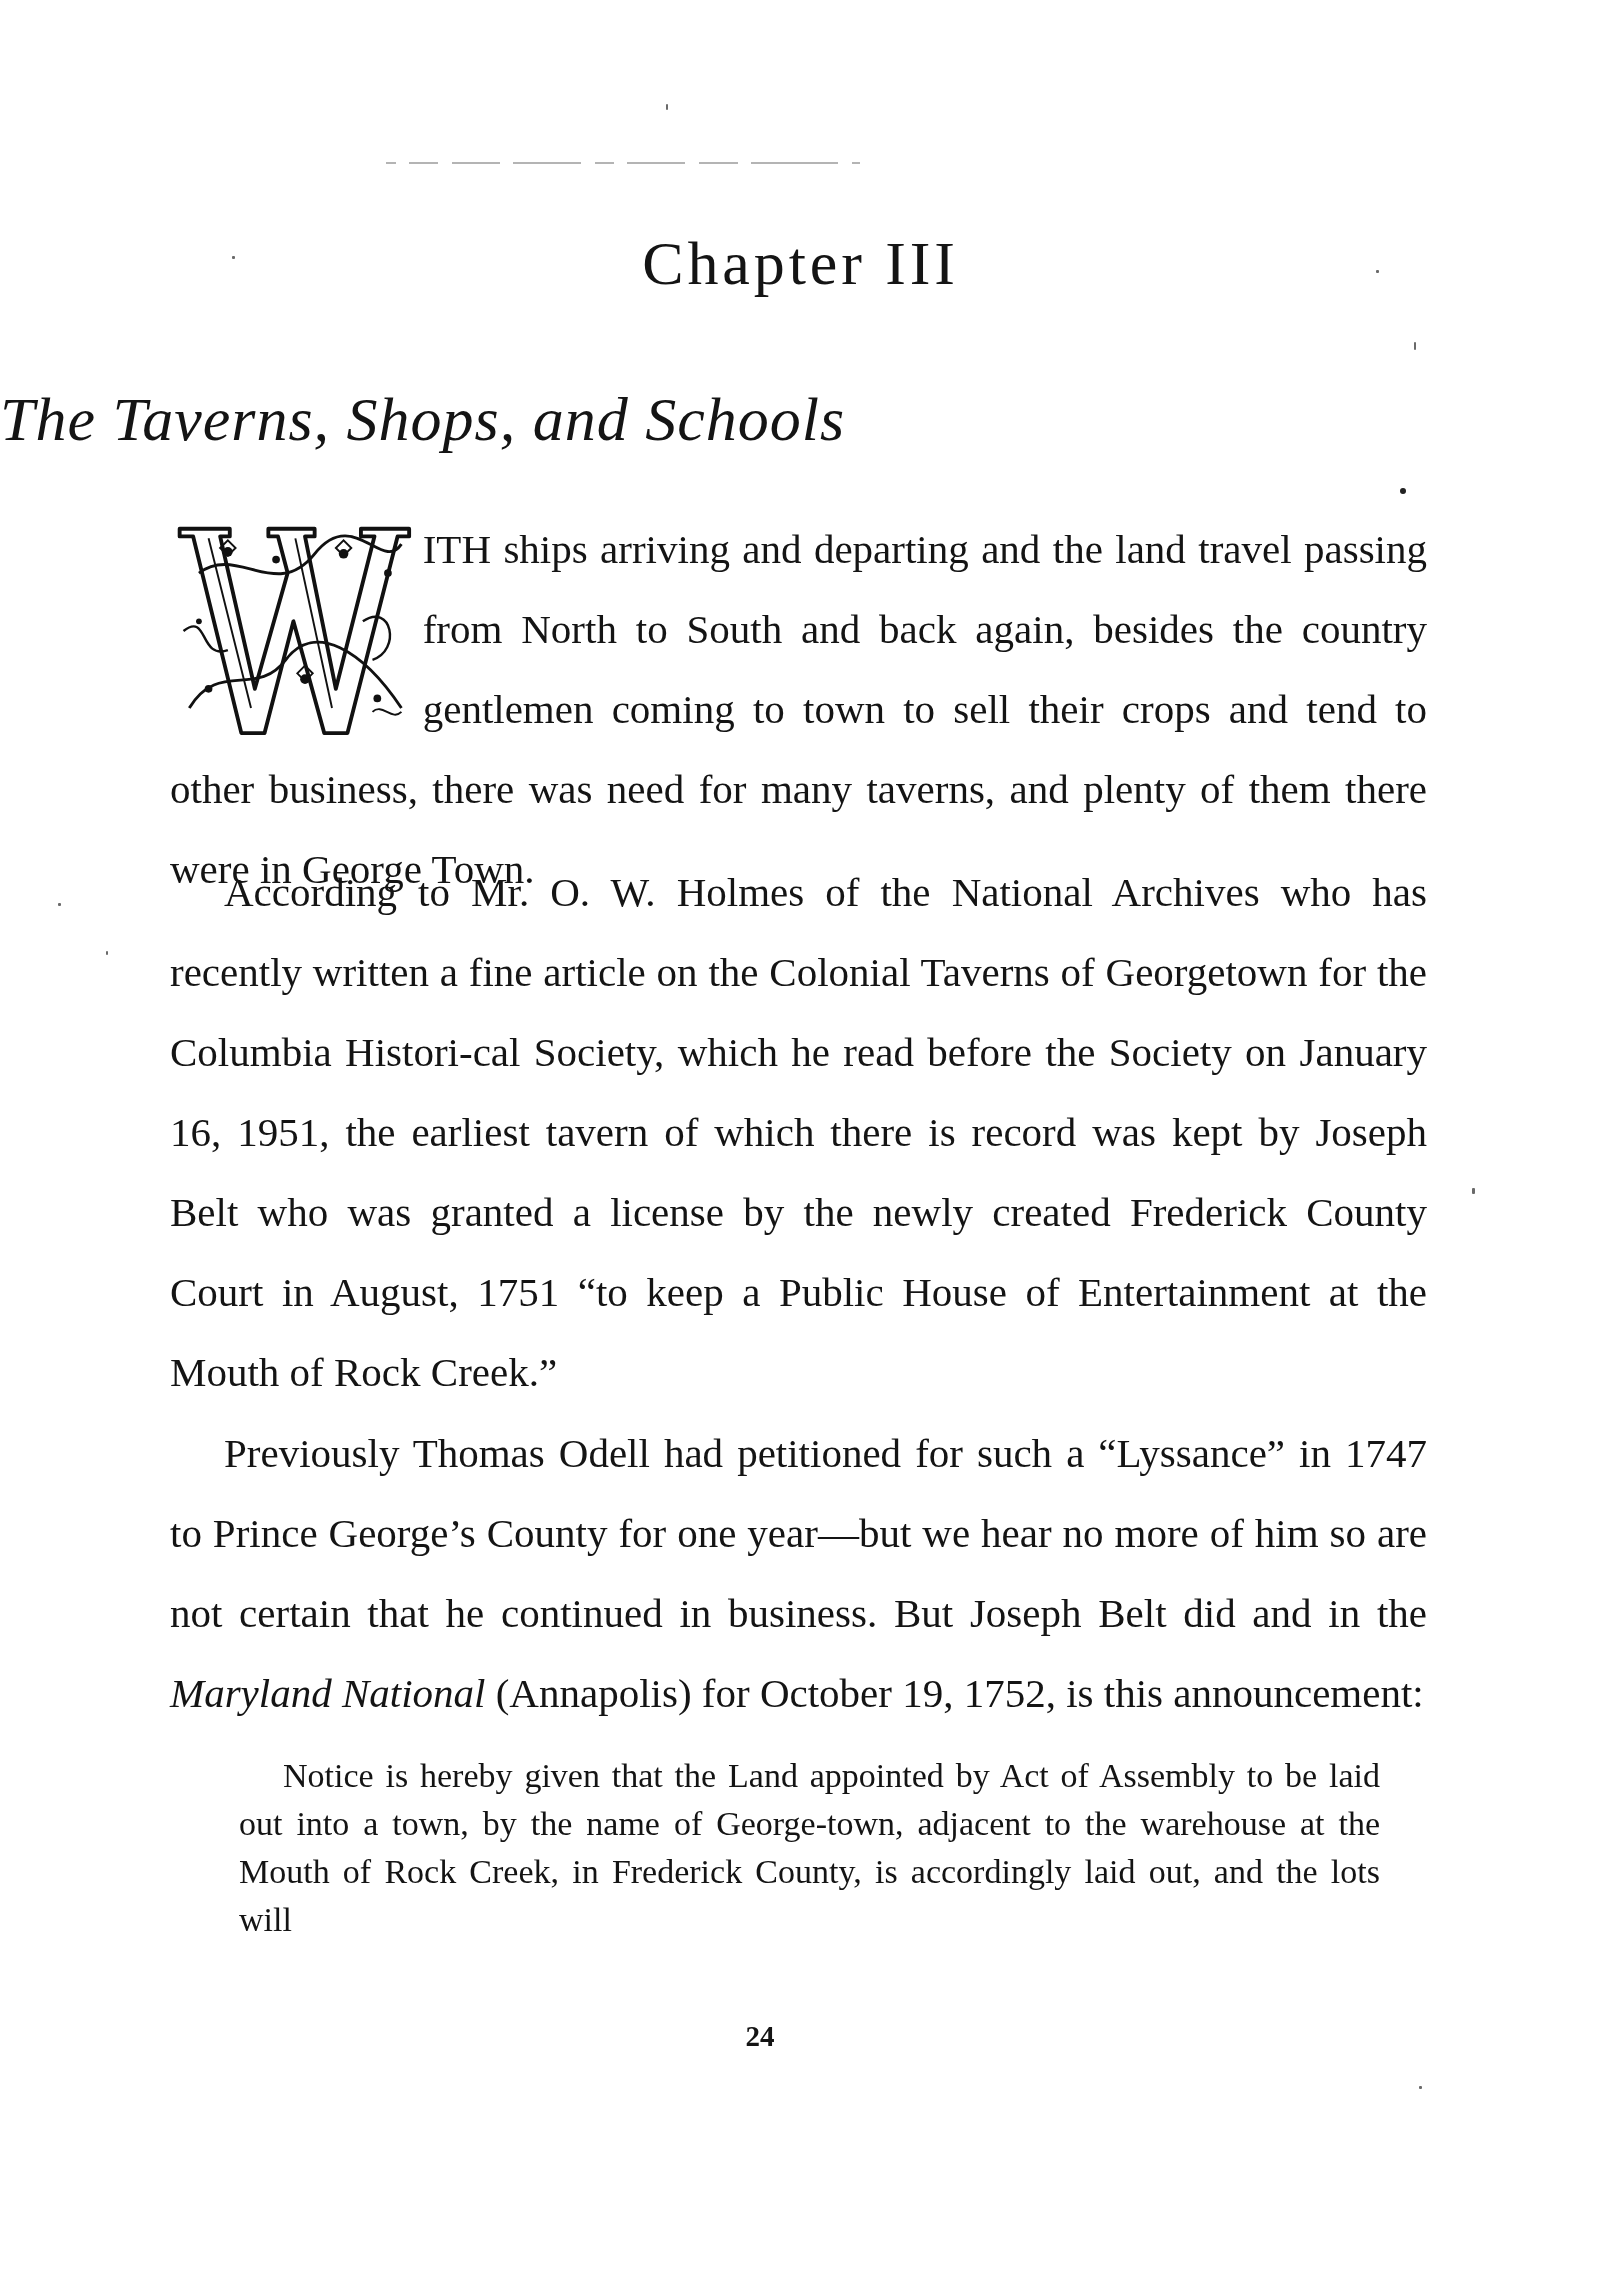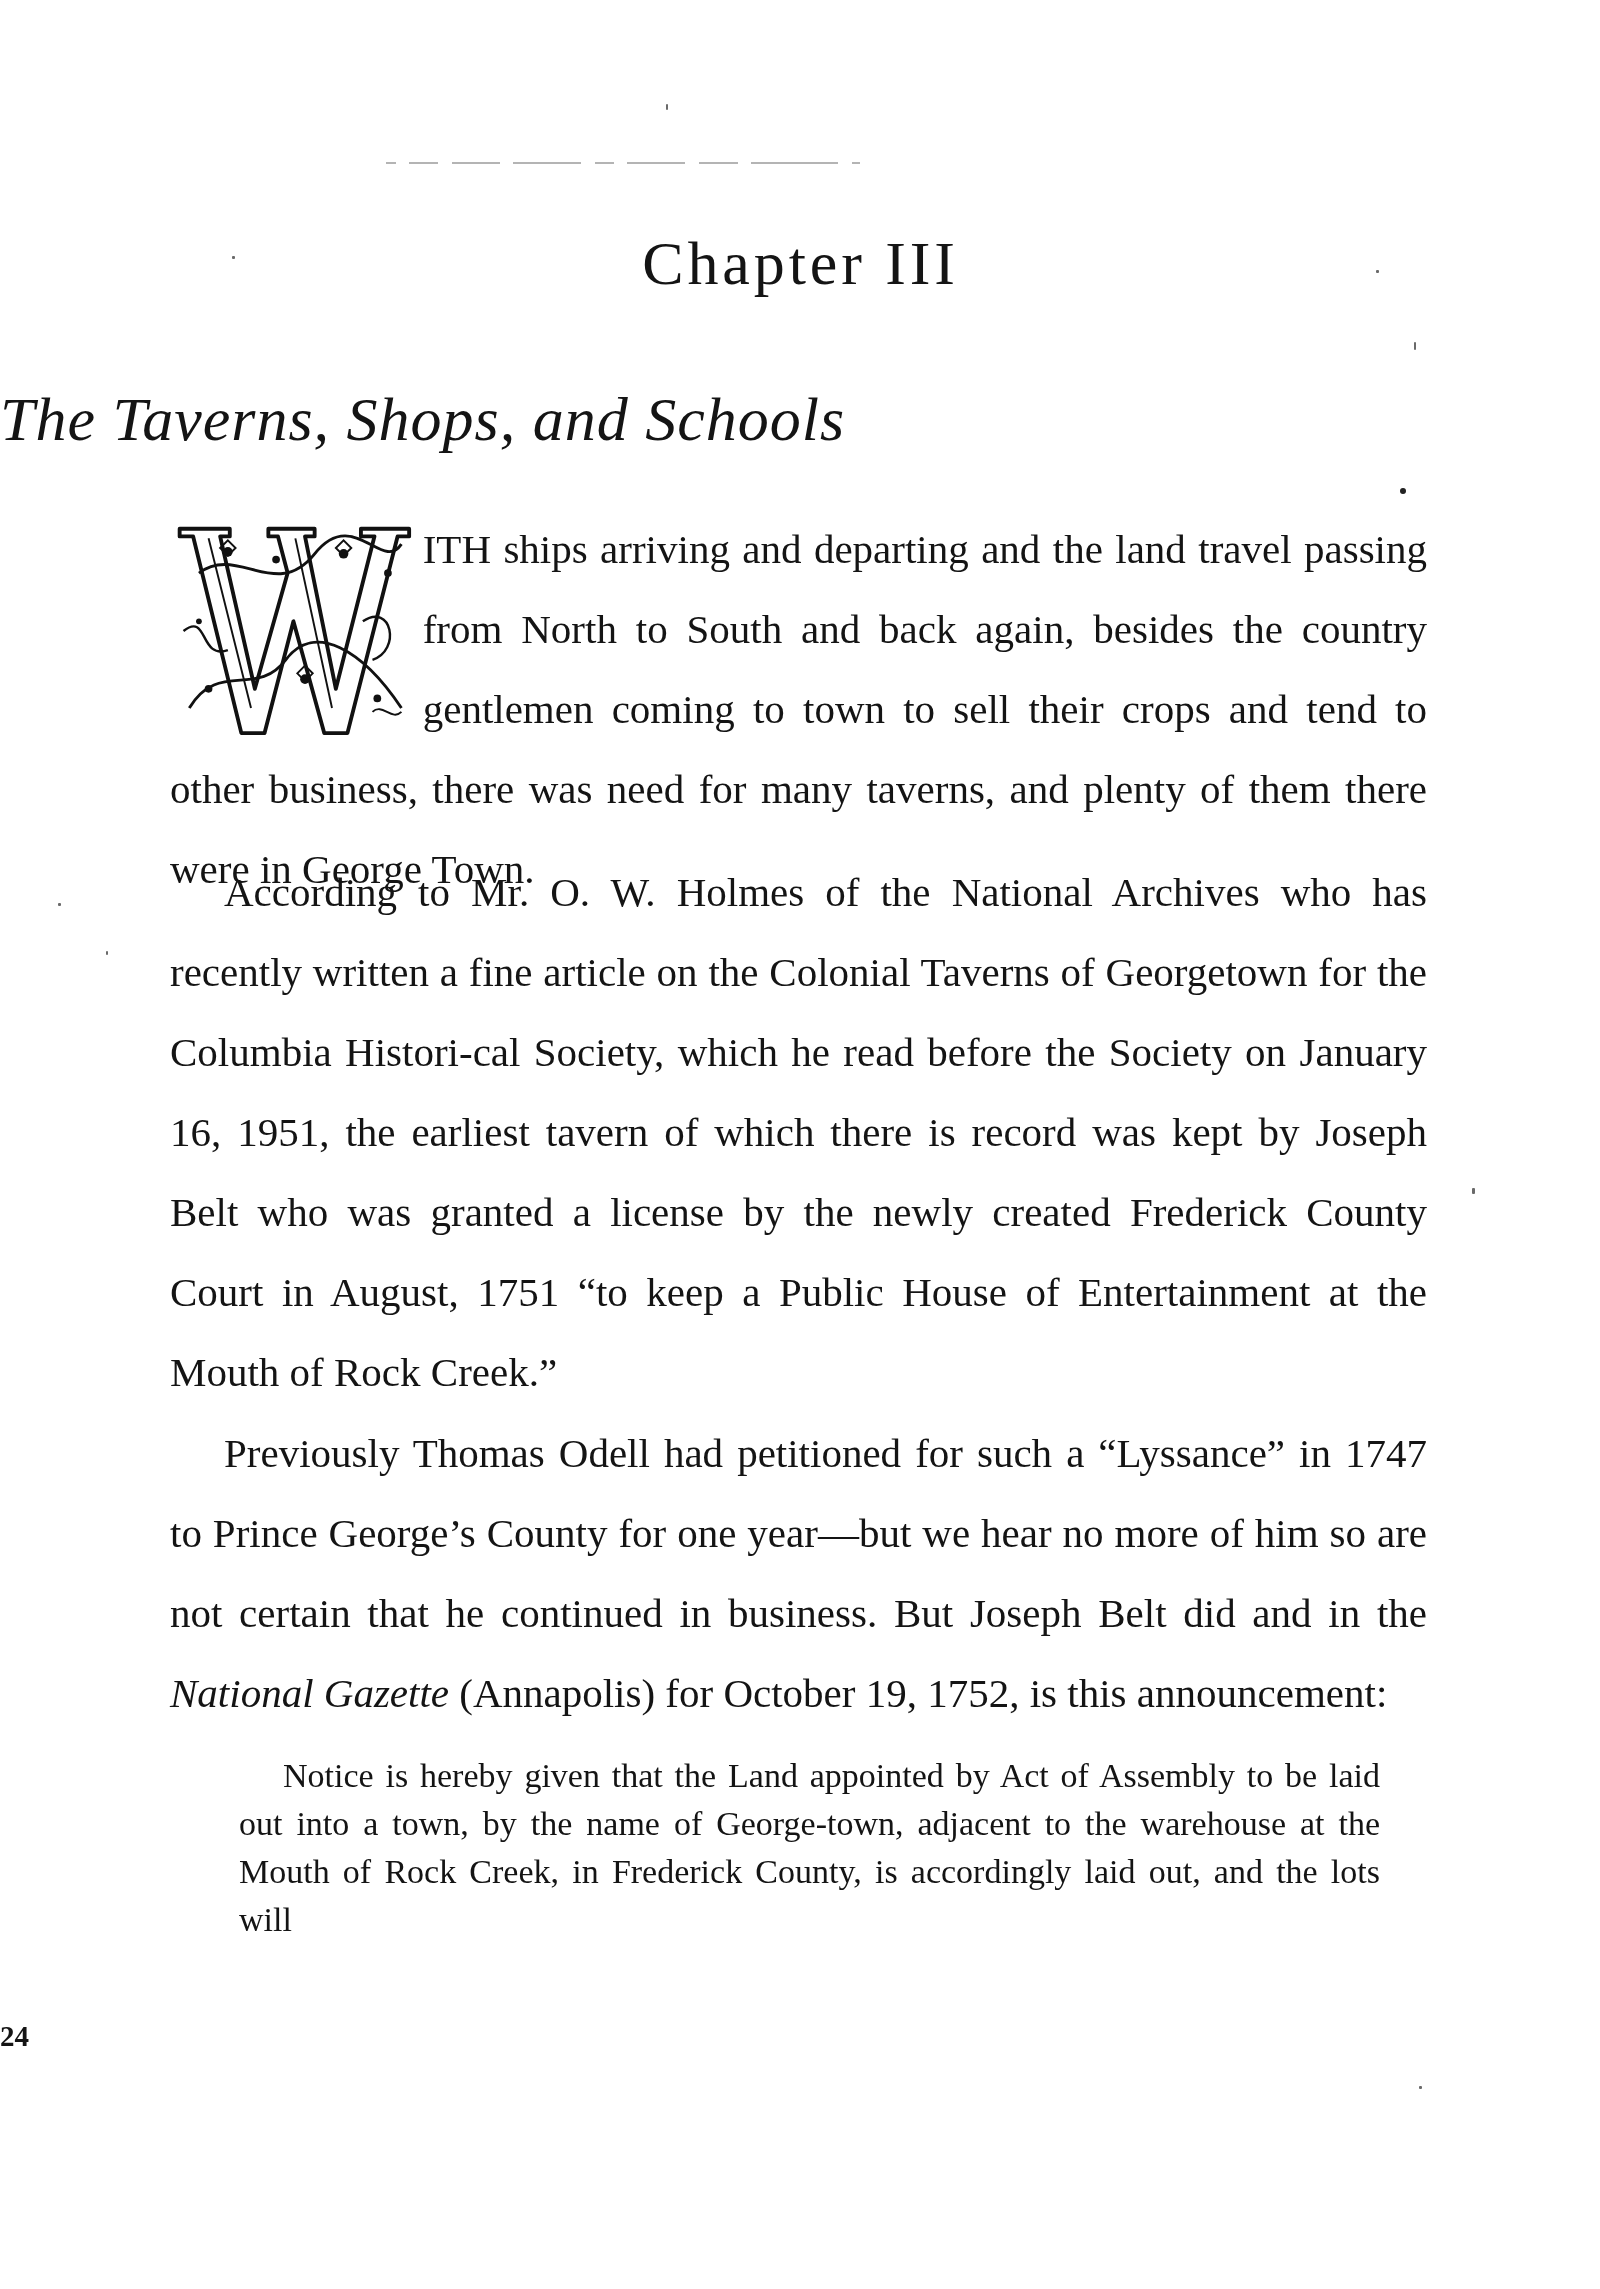--- a/index.html
+++ b/index.html
@@ -25,21 +25,21 @@
   .p1 { top: 509px; }
   .dropcap { float: left; width: 243px; height: 228px; margin: 5.8px 9.7px 0 0; position: relative; }
   .dropcap svg { width: 100%; height: 100%; }
   .p2 { top: 852px; }
   .p3 { top: 1413px; }
 
   .quote { position: absolute; left: 239px; width: 1141px; top: 1752px; font-size: 34px; line-height: 48px;
            text-align: justify; }
   .quote p { margin: 0; text-indent: 44px; }
 
-  .page-number { position: absolute; left: 0; width: 1520px; top: 2020px; 
+  .page-number { position: absolute; left: 0; width: 1520px; top: 2020px; text-align: center;
                  font-size: 29px; font-weight: bold; }
   em { font-style: italic; }
 </style>
 </head>
 <body>
 
 <div class="page">
 
   <div class="running-head">
     <span style="width:9.7px"></span>
@@ -96,21 +96,21 @@
       </svg>
     </div>
     <p>ITH ships arriving and departing and the land travel passing from North to South and back again, besides the country gentlemen coming to town to sell their crops and tend to other business, there was need for many taverns, and plenty of them there were in George Town.</p>
   </div>
 
   <div class="text-block p2">
     <p class="indent">According to Mr. O. W. Holmes of the National Archives who has recently written a fine article on the Colonial Taverns of Georgetown for the Columbia Histori-cal Society, which he read before the Society on January 16, 1951, the earliest tavern of which there is record was kept by Joseph Belt who was granted a license by the newly created Frederick County Court in August, 1751 “to keep a Public House of Entertainment at the Mouth of Rock Creek.”</p>
   </div>
 
   <div class="text-block p3">
-    <p class="indent"><span>Previously Thomas Odell had petitioned for such a “Lyssance” in 1747 to Prince George’s County for one year—but we hear no more of him so are not certain that he continued in business. But Joseph Belt did and in the </span><em>National Gazette</em><span> (Annapolis) for October 19, 1752, is this announcement:</span></p>
+    <p class="indent"><span>Previously Thomas Odell had petitioned for such a “Lyssance” in 1747 to Prince George’s County for one year—but we hear no more of him so are not certain that he continued in business. But Joseph Belt did and in the </span><em>Maryland National</em><span> (Annapolis) for October 19, 1752, is this announcement:</span></p>
   </div>
 
   <div class="quote">
     <p>Notice is hereby given that the Land appointed by Act of Assembly to be laid out into a town, by the name of George-town, adjacent to the warehouse at the Mouth of Rock Creek, in Frederick County, is accordingly laid out, and the lots will</p>
   </div>
 
   <div class="page-number">24</div>
 </div>
 
 

